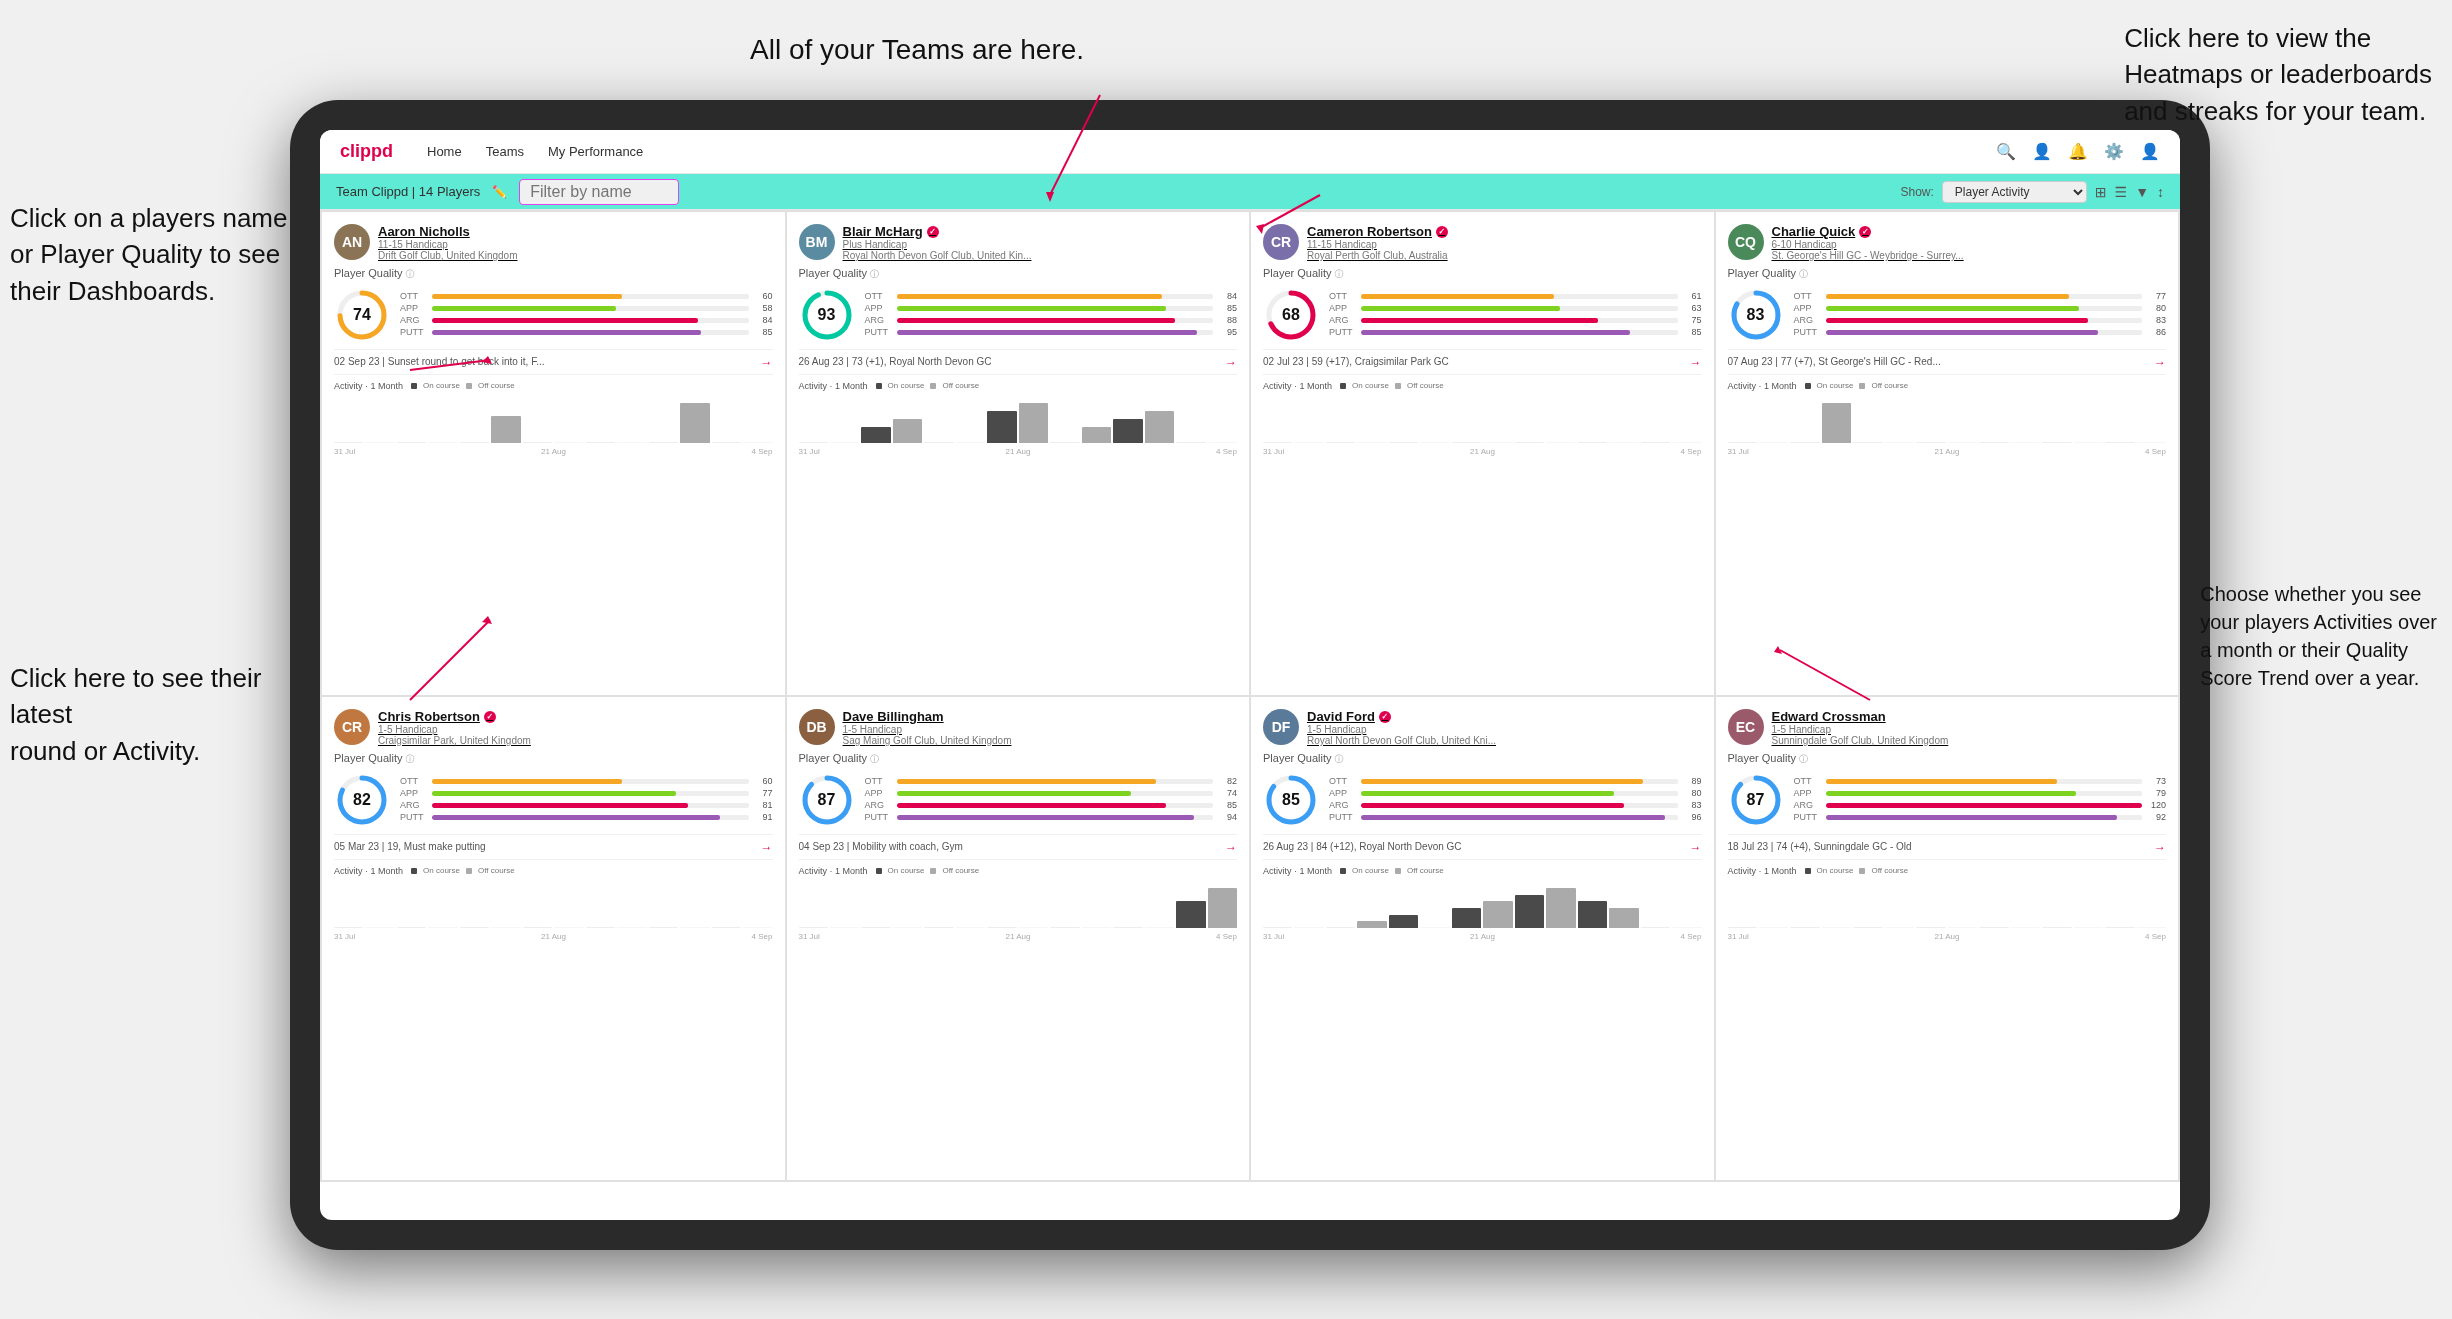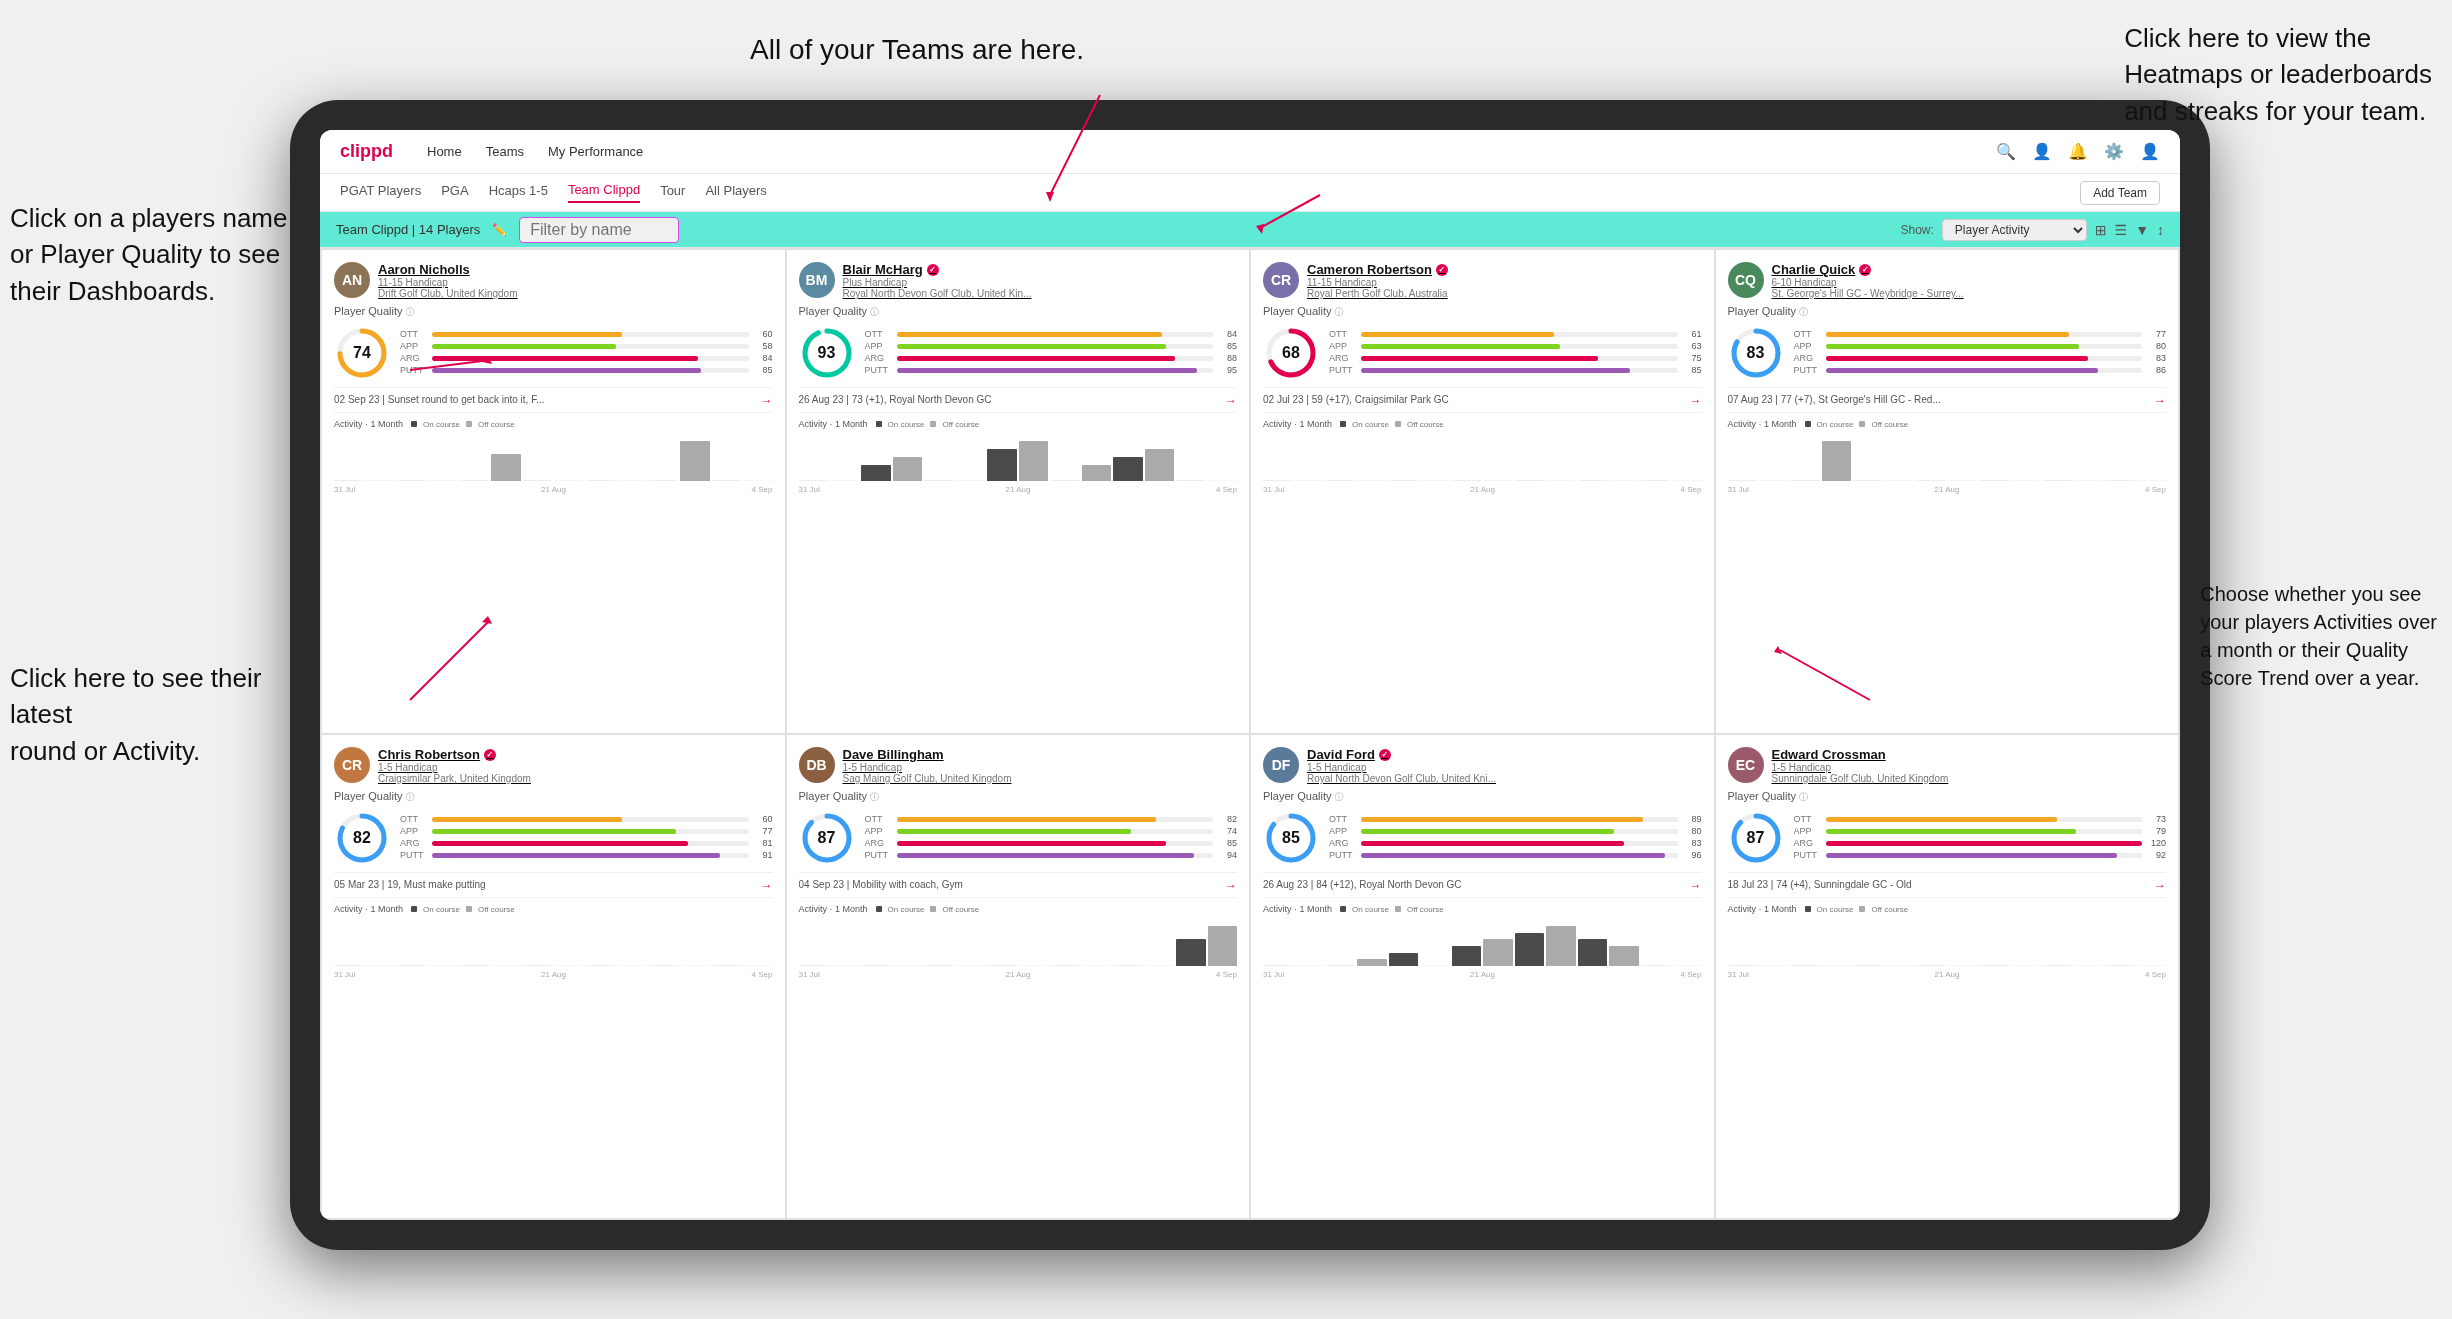--- a/index.html
+++ b/index.html
@@ -345,21 +345,21 @@
     }
 
     
     .activity-section {
       border-top: 1px solid #f0f0f0;
       padding-top: 6px;
     }
 
     .activity-header {
       display: flex;
-      align-items: center;
+      align-items: flex-start;
       gap: 8px;
       margin-bottom: 4px;
     }
 
     .activity-title {
       font-size: 9px;
       color: #555;
       font-weight: 500;
     }
 
@@ -428,31 +428,20 @@
       <span class="nav-link">My Performance</span>
       <div class="nav-icons">
         <span class="nav-icon-btn">🔍</span>
         <span class="nav-icon-btn">👤</span>
         <span class="nav-icon-btn">🔔</span>
         <span class="nav-icon-btn">⚙️</span>
         <span class="nav-icon-btn">👤</span>
       </div>
     </div>
 
-    <div class="sub-nav">
-      <span class="sub-nav-tab">PGAT Players</span>
-      <span class="sub-nav-tab">PGA</span>
-      <span class="sub-nav-tab">Hcaps 1-5</span>
-      <span class="sub-nav-tab active">Team Clippd</span>
-      <span class="sub-nav-tab">Tour</span>
-      <span class="sub-nav-tab">All Players</span>
-      <div class="sub-nav-right">
-        <button class="add-team-btn">Add Team</button>
-      </div>
-    </div>
 
     <div class="team-header">
       <span class="team-label">Team Clippd | 14 Players</span>
       <span style="font-size:12px;color:#777;">✏️</span>
       <input class="team-search" type="text" placeholder="Filter by name" style="">
       <div class="team-header-right">
         <span class="show-label">Show:</span>
         <select class="show-select">
           <option>Player Activity</option>
           <option>Quality Score Trend</option>

